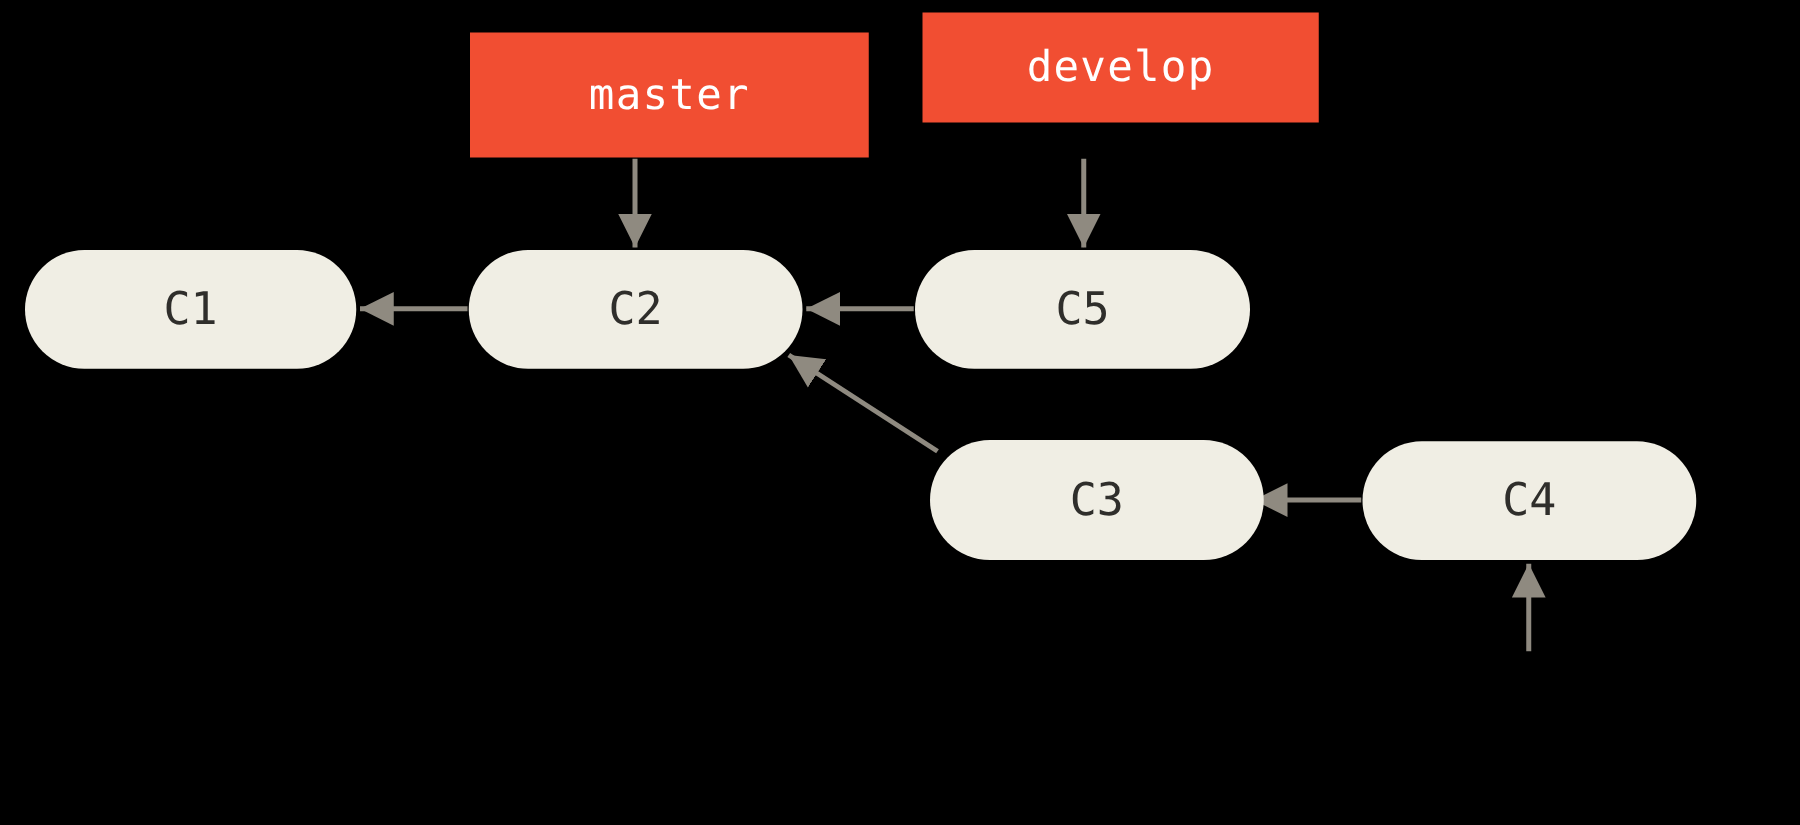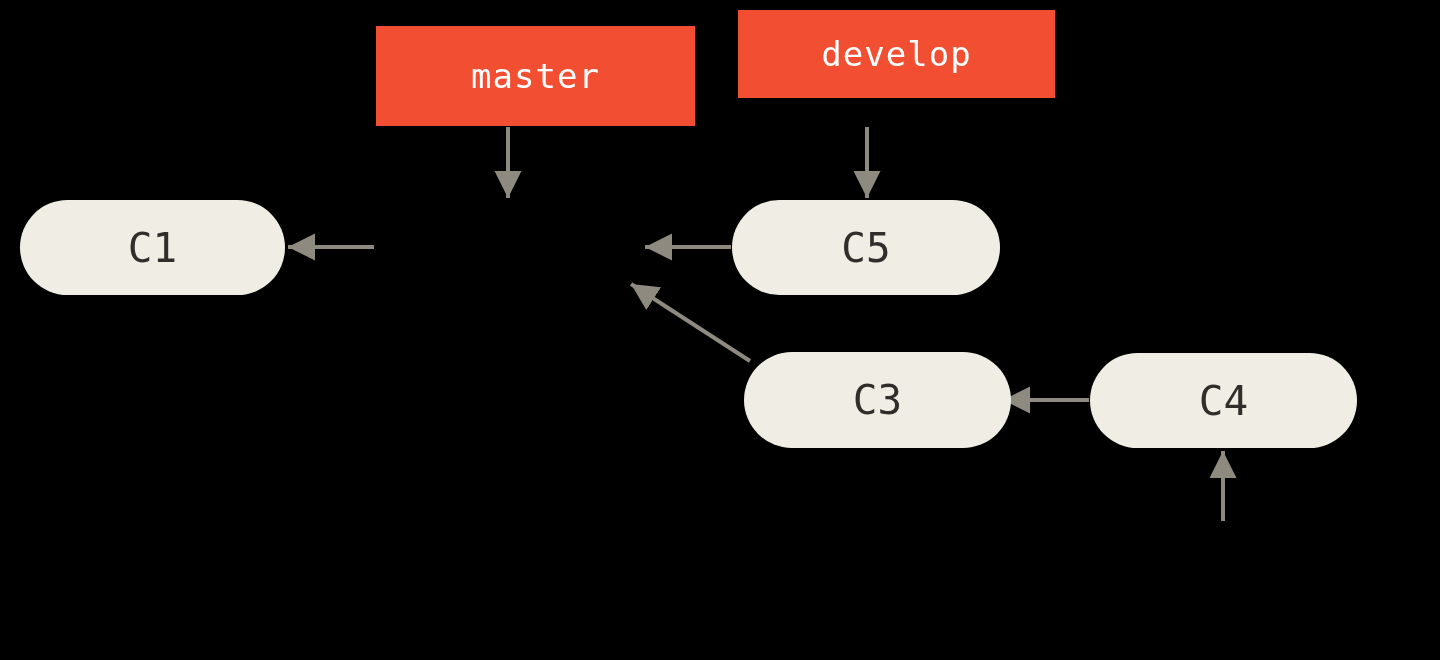--- a/index.html
+++ b/index.html
@@ -37,21 +37,21 @@
     font-size: 34px;
     letter-spacing: 1px;
   }
   .commit {
     position: absolute;
     display: flex;
     align-items: center;
     justify-content: center;
     background: var(--commit-bg, #f0eee4);
     color: var(--commit-text, #2f2e2b);
-    font-size: 41px;
+    font-size: 36px;
     border-radius: 48px;
   }
   
   #branch-master      { left: 376px;  top: 26px;  width: 319px; height: 100px; }
   #branch-develop     { left: 738px;  top: 10px;  width: 317px; height: 88px; }
   #branch-ruby-client { left: 1095px; top: 522px; width: 317px; height: 98px; }
   
   #commit-c1 { left: 20px;   top: 200px; width: 265px; height: 95px; }
   #commit-c2 { left: 375px;  top: 200px; width: 267px; height: 95px; }
   #commit-c5 { left: 732px;  top: 200px; width: 268px; height: 95px; text-align: right; }
@@ -81,20 +81,23 @@
   <div id="branch-master" class="branch-label">
     <span>master</span>
   </div>
   <div id="branch-develop" class="branch-label">
     <span>develop</span>
   </div>
 
   <div id="commit-c1" class="commit">
     <span>C1</span>
   </div>
+  <div id="commit-c2" class="commit">
+    <span>C2</span>
+  </div>
   <div id="commit-c5" class="commit">
     <span>C5</span>
   </div>
   <div id="commit-c3" class="commit">
     <span>C3</span>
   </div>
   <div id="commit-c4" class="commit">
     <span>C4</span>
   </div>
 

